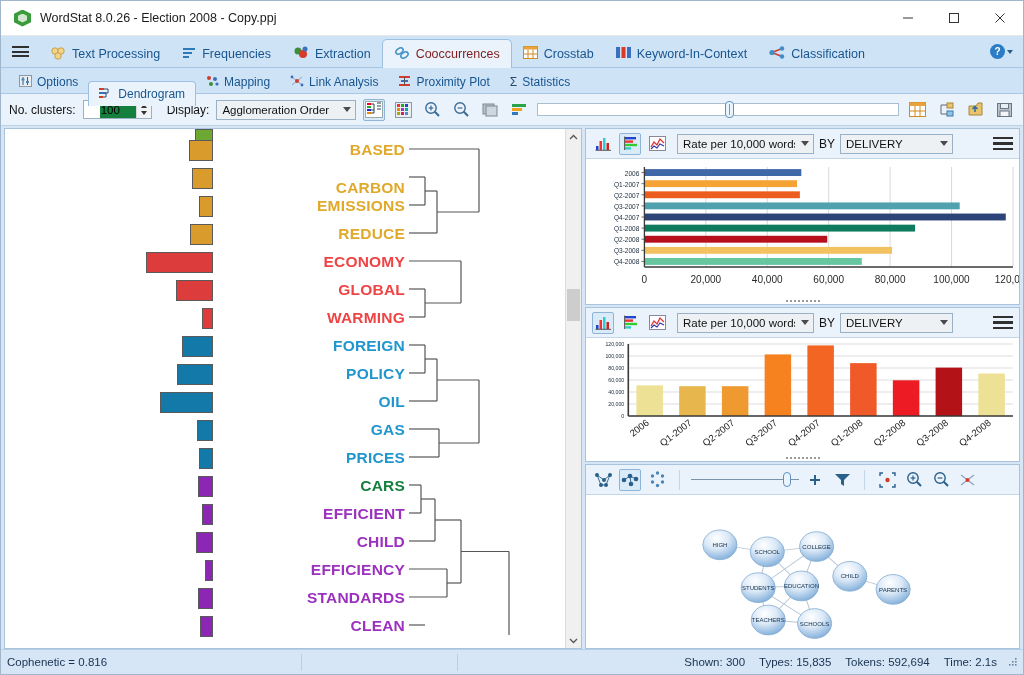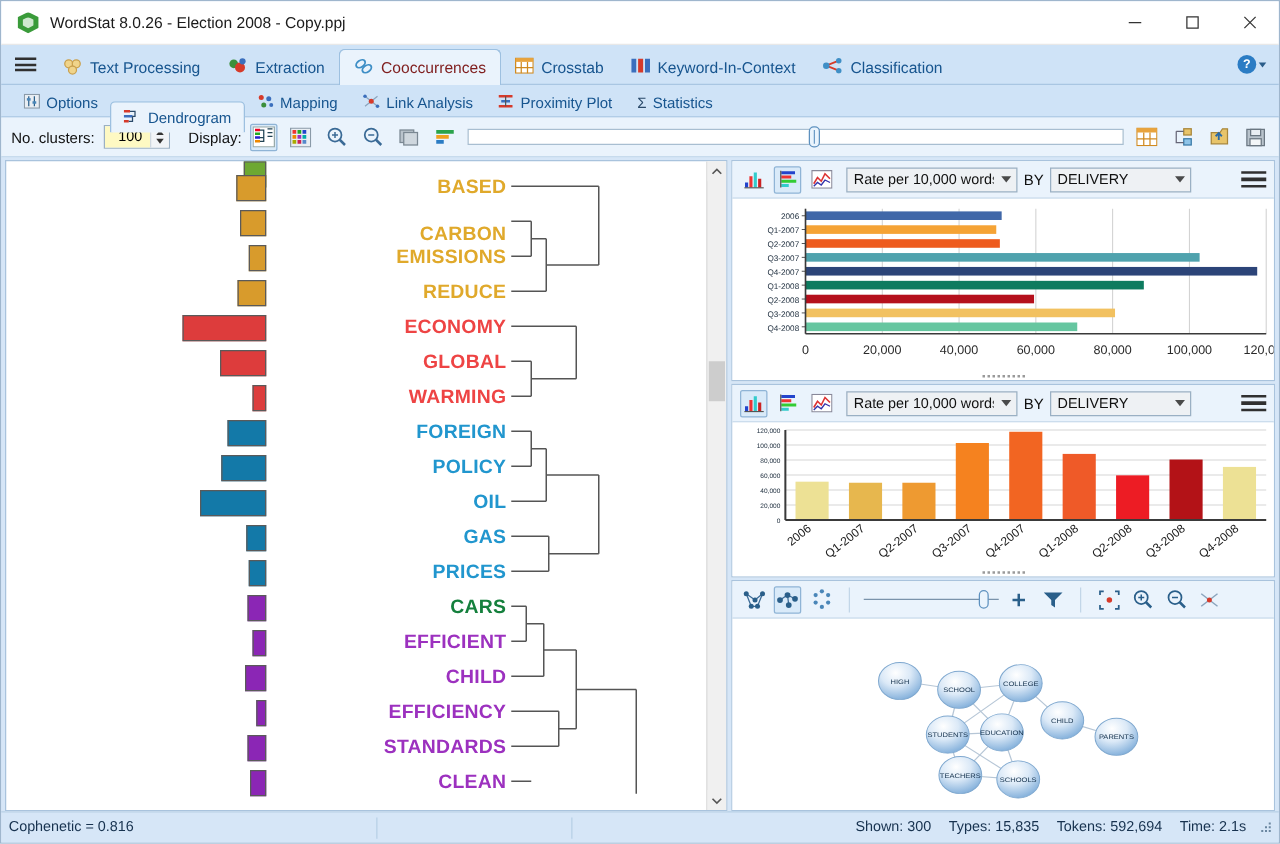--- a/index.html
+++ b/index.html
@@ -52,22 +52,22 @@
           font-size:12px; color:#17558f; white-space:nowrap; }
   .stab.active { background:#eaf3fc; border:1px solid #9dc0e0; border-bottom:none;
                  border-top-left-radius:4px; border-top-right-radius:4px; height:25px;
                  position:relative; top:13px; }
 
   
   .toolrow { background:#eaf3fc; flex:0 0 32px; display:flex; align-items:center; gap:7px;
              padding:0 8px; border-bottom:1px solid #bcd3e8; }
   .lbl { font-size:12px; color:#111; }
   .spin { display:flex; height:19px; border:1px solid #9ab0c4; background:#fff; }
-  .spin input { width:36px; border:none; outline:none; font-size:11.5px; padding-left:11px;
-                font-family:"Liberation Sans",sans-serif; background:#fef9c3; }
+  .spin input { width:36px; border:none; outline:none; font-size:11.5px; padding-left:1px;
+                font-family:"Liberation Sans",sans-serif; background:#15803d;margin-left:16px; }
   .spin .arrows { width:15px; border-left:1px solid #cfd8e0; background:#f1f4f7;
                   display:flex; flex-direction:column; align-items:center; justify-content:center; gap:3px; }
   .spin .arrows span { width:0;height:0;border-left:3px solid transparent;border-right:3px solid transparent; }
   .spin .arrows .up { border-bottom:4px solid #333; }
   .spin .arrows .dn { border-top:4px solid #333; }
   .combo { height:20px; border:1px solid #9ab0c4; background:#eef1f4; display:flex; align-items:center;
            padding:0 4px 0 5px; font-size:11.5px; color:#111; }
   .combo .cv { flex:1; white-space:nowrap; overflow:hidden; }
   .combo .ch { width:0;height:0;border-left:4px solid transparent;border-right:4px solid transparent;
                border-top:5px solid #4a4a4a; margin-left:6px; }
@@ -159,20 +159,30 @@
       <span>
         <svg width="16" height="14">
             <circle cx="5" cy="5" r="3.2" fill="#f0d48a" stroke="#c9a04e"></circle>
             <circle cx="11" cy="5" r="3.2" fill="#f0d48a" stroke="#c9a04e"></circle>
             <circle cx="8" cy="10" r="3.2" fill="#f0d48a" stroke="#c9a04e"></circle>
           </svg>
       </span>
       <span>Text Processing</span>
     </div>
 
+    <div class="rtab">
+      <span>
+        <svg width="14" height="14">
+            <rect x="1" y="2" width="12" height="2" fill="#2e7ab8"></rect>
+            <rect x="1" y="6" width="9" height="2" fill="#2e7ab8"></rect>
+            <rect x="1" y="10" width="6" height="2" fill="#2e7ab8"></rect>
+          </svg>
+      </span>
+      <span>Frequencies</span>
+    </div>
 
     <div class="rtab">
       <span>
         <svg width="16" height="14">
             <circle cx="5" cy="5" r="3.5" fill="#3b8f3b"></circle>
             <circle cx="10" cy="8" r="4" fill="#d63a2a"></circle>
             <circle cx="12" cy="3" r="2.5" fill="#3b6fbd"></circle>
           </svg>
       </span>
       <span>Extraction</span>
@@ -298,20 +308,24 @@
   <div class="toolrow">
     <span class="lbl">No. clusters:</span>
     <div class="spin">
       <input value="100" style="">
       <div class="arrows">
           <span class="up"></span>
           <span class="dn"></span>
         </div>
     </div>
     <span class="lbl" style="margin-left:8px">Display:</span>
+    <div class="combo" style="width:140px">
+      <span class="cv">Agglomeration Order</span>
+      <span class="ch"></span>
+    </div>
 
     <div class="ticon sel">
       <svg width="18" height="17">
           <rect x="0.5" y="0.5" width="17" height="16" fill="#fff" stroke="#9aa"></rect>
           <rect x="2" y="2" width="4" height="2" fill="#e02"></rect>
           <rect x="2" y="5" width="4" height="2" fill="#2a2"></rect>
           <rect x="2" y="8" width="4" height="2" fill="#22c"></rect>
           <rect x="2" y="11" width="4" height="2" fill="#e80"></rect>
           <path d="M6 3 H9 V9 H6 M9 9 V12 H6" fill="none" stroke="#245"></path>
           <path d="M12 2 h4 M12 5 h4 M12 8 h4" stroke="#245"></path>

